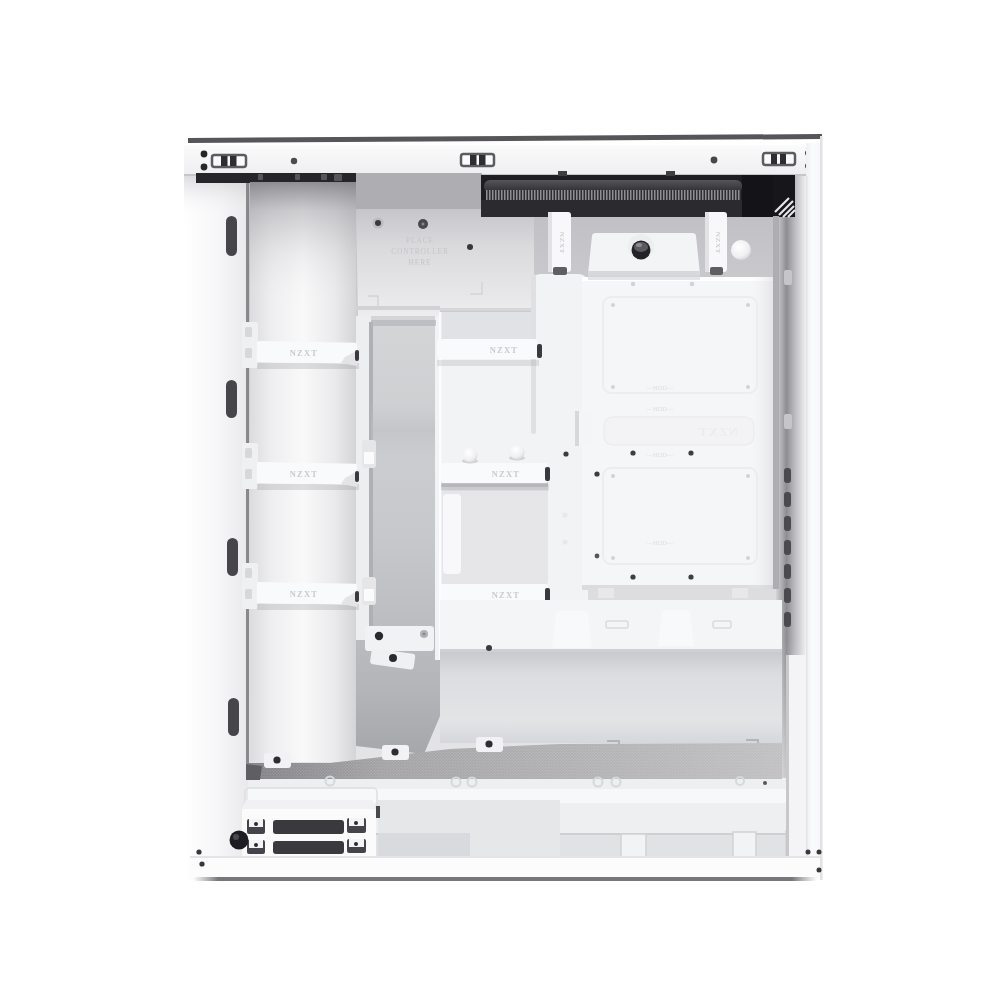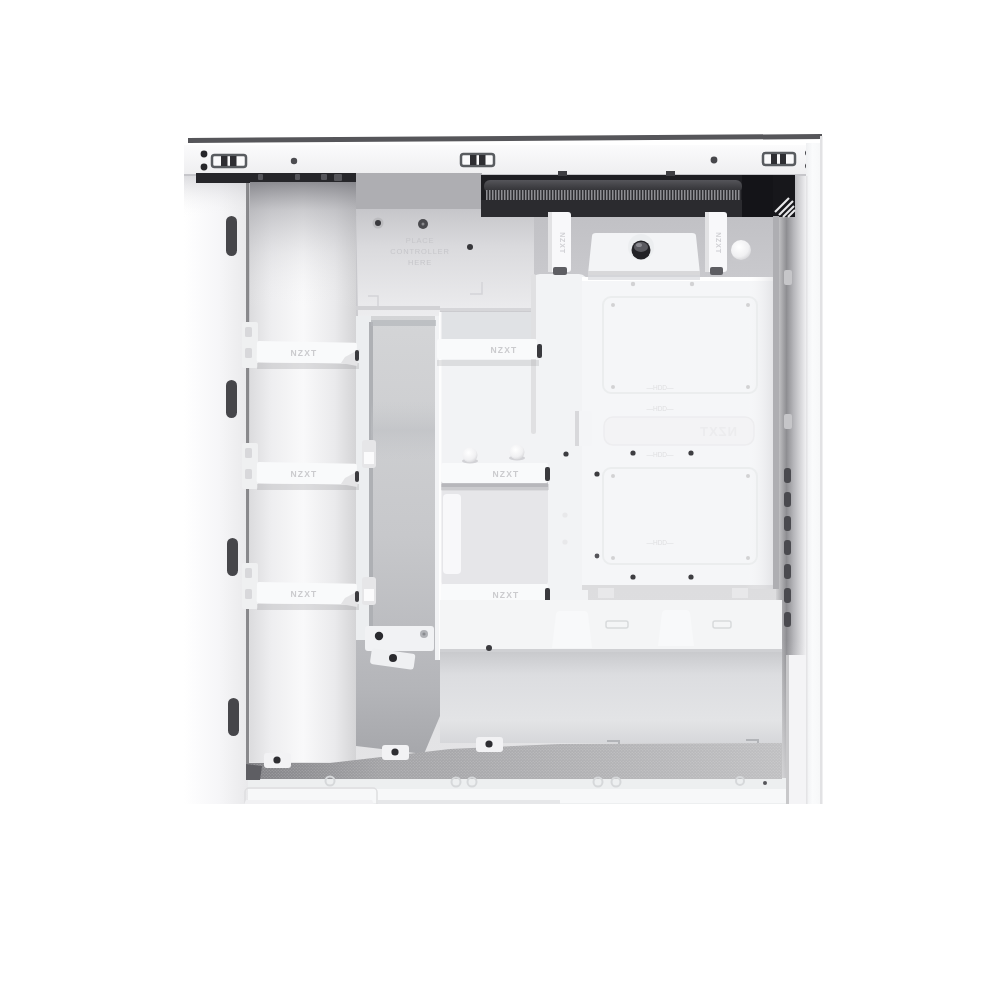--- a/index.html
+++ b/index.html
@@ -1,16 +1,16 @@
 <!DOCTYPE html>
 <html><head>
 <meta charset="utf-8">
 <style>
   html,body{margin:0;padding:0;background:#ffffff;}
-  .wrap{width:1000px;height:804px;position:relative;font-family:Liberation Sans, sans-serif;}
+  .wrap{width:1000px;height:1000px;position:relative;font-family:Liberation Serif, serif;}
   svg{display:block;}
 </style>
 </head>
 <body>
 <div class="wrap">
 <svg width="1000" height="1000" viewBox="0 0 1000 1000" xmlns="http://www.w3.org/2000/svg">
 <defs>
   <linearGradient id="gTopBar" x1="0" y1="0" x2="0" y2="1">
     <stop offset="0" stop-color="#fbfbfc"></stop>
           <stop offset="1" stop-color="#ededef"></stop>

